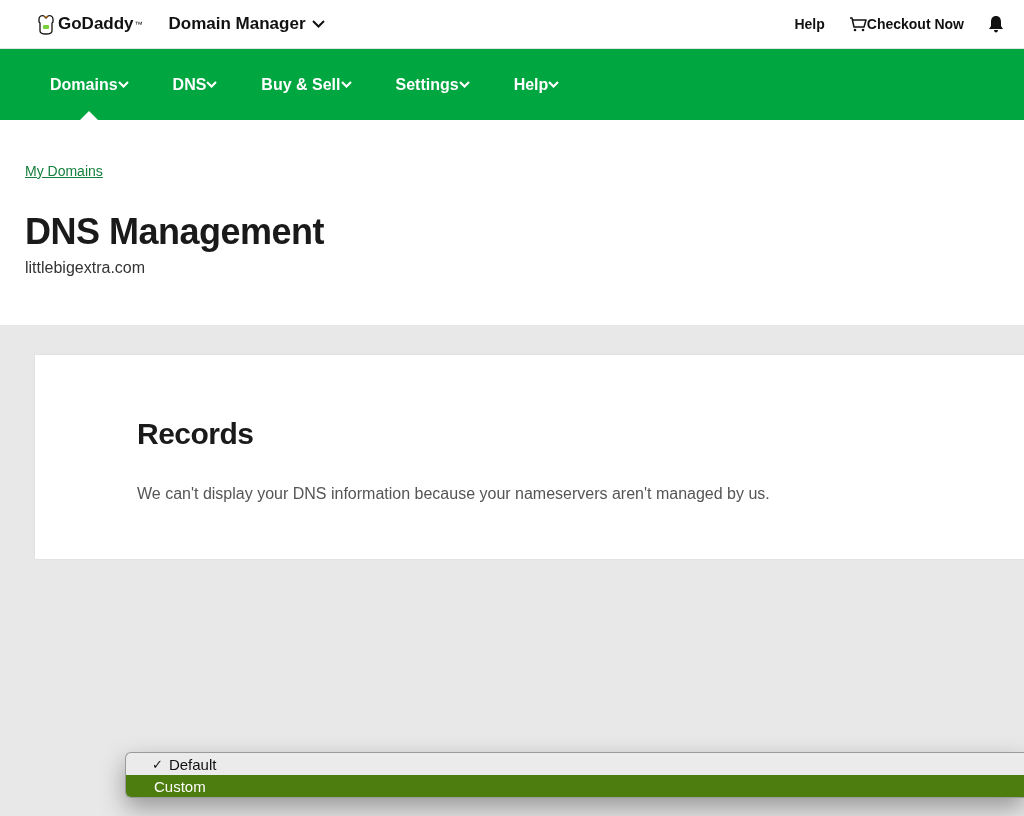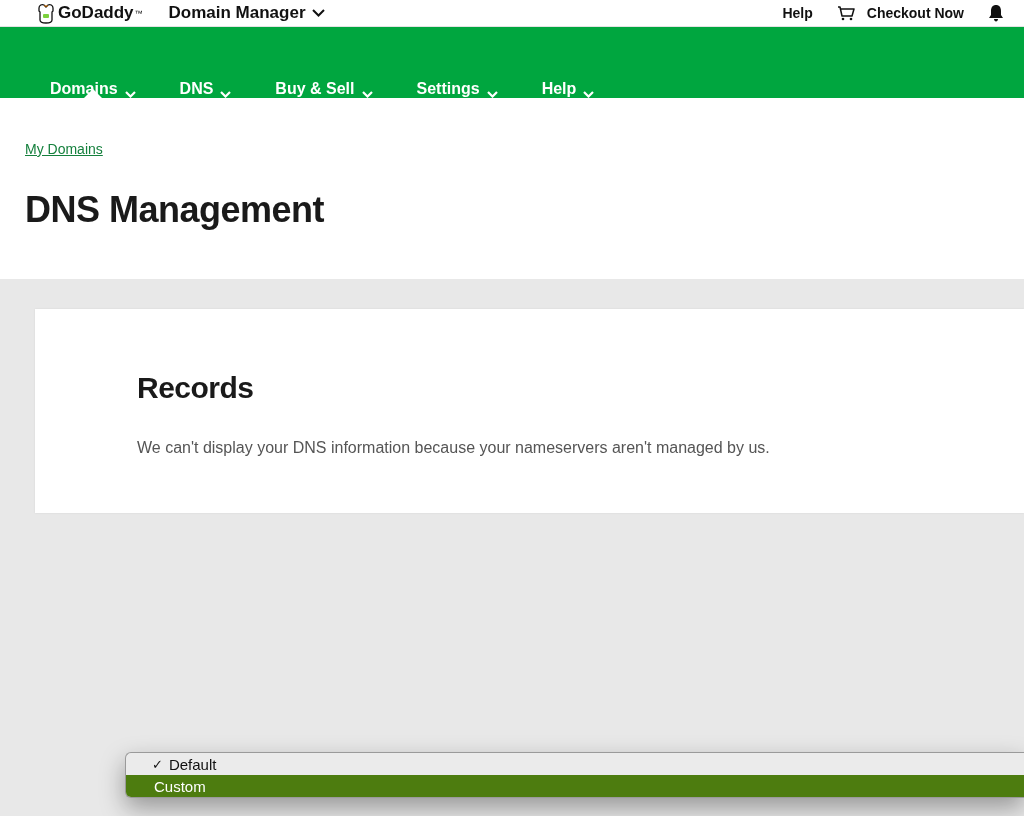--- a/index.html
+++ b/index.html
@@ -9,21 +9,21 @@
     }
     body {
       font-family: -apple-system, BlinkMacSystemFont, "Segoe UI", Helvetica, Arial, sans-serif;
       background: #fff;
       width: 1024px;
       height: 816px;
       overflow: hidden;
     }
     
     .top-header {
-      height: 27px;
+      height: 49px;
       display: flex;
       align-items: center;
       justify-content: space-between;
       padding: 0 20px 0 36px;
       border-bottom: 1px solid #e3e3e3;
       background: #fff;
     }
     .top-left {
       display: flex;
       align-items: center;
@@ -63,40 +63,39 @@
     }
     .top-link {
       font-weight: 700;
       font-size: 14px;
       color: #111;
       cursor: pointer;
     }
     .checkout-link {
       display: flex;
       align-items: center;
-      gap: 12px;
+      gap: 0;
     }
     
     .green-nav {
       height: 71px;
       background: #00a63f;
       display: flex;
       align-items: center;
       padding: 0 50px;
       gap: 44px;
       position: relative;
     }
     .green-nav-item {
       display: flex;
-      align-items: flex-end;
+      align-items: center;
       color: #fff;
       font-weight: 700;
       font-size: 16px;
       cursor: pointer;
-      gap: 7px;
       position: relative;
       height: 100%;
     }
     .green-nav-item.active::after {
       content: '';
       position: absolute;
       bottom: -1px;
       left: 50%;
       transform: translateX(-50%);
       width: 0;
@@ -272,20 +271,21 @@
     <span>Help</span>
     <svg class="chevron-down-white" viewBox="0 0 11 7">
         <path d="M1 1 L5.5 5.5 L10 1" fill="none" stroke="#fff" stroke-width="2.2"></path>
       </svg>
   </div>
 </div>
 
 <div class="page-header">
   <a class="breadcrumb">My Domains</a>
   <h1 class="page-title">DNS Management</h1>
+  <div class="domain-name">littlebigextra.com</div>
 </div>
 
 <div class="gray-area">
   <div class="card">
     <h2 class="card-title">Records</h2>
     <p class="card-text">We can't display your DNS information because your nameservers aren't managed by us.</p>
   </div>
 
 </div>
 

